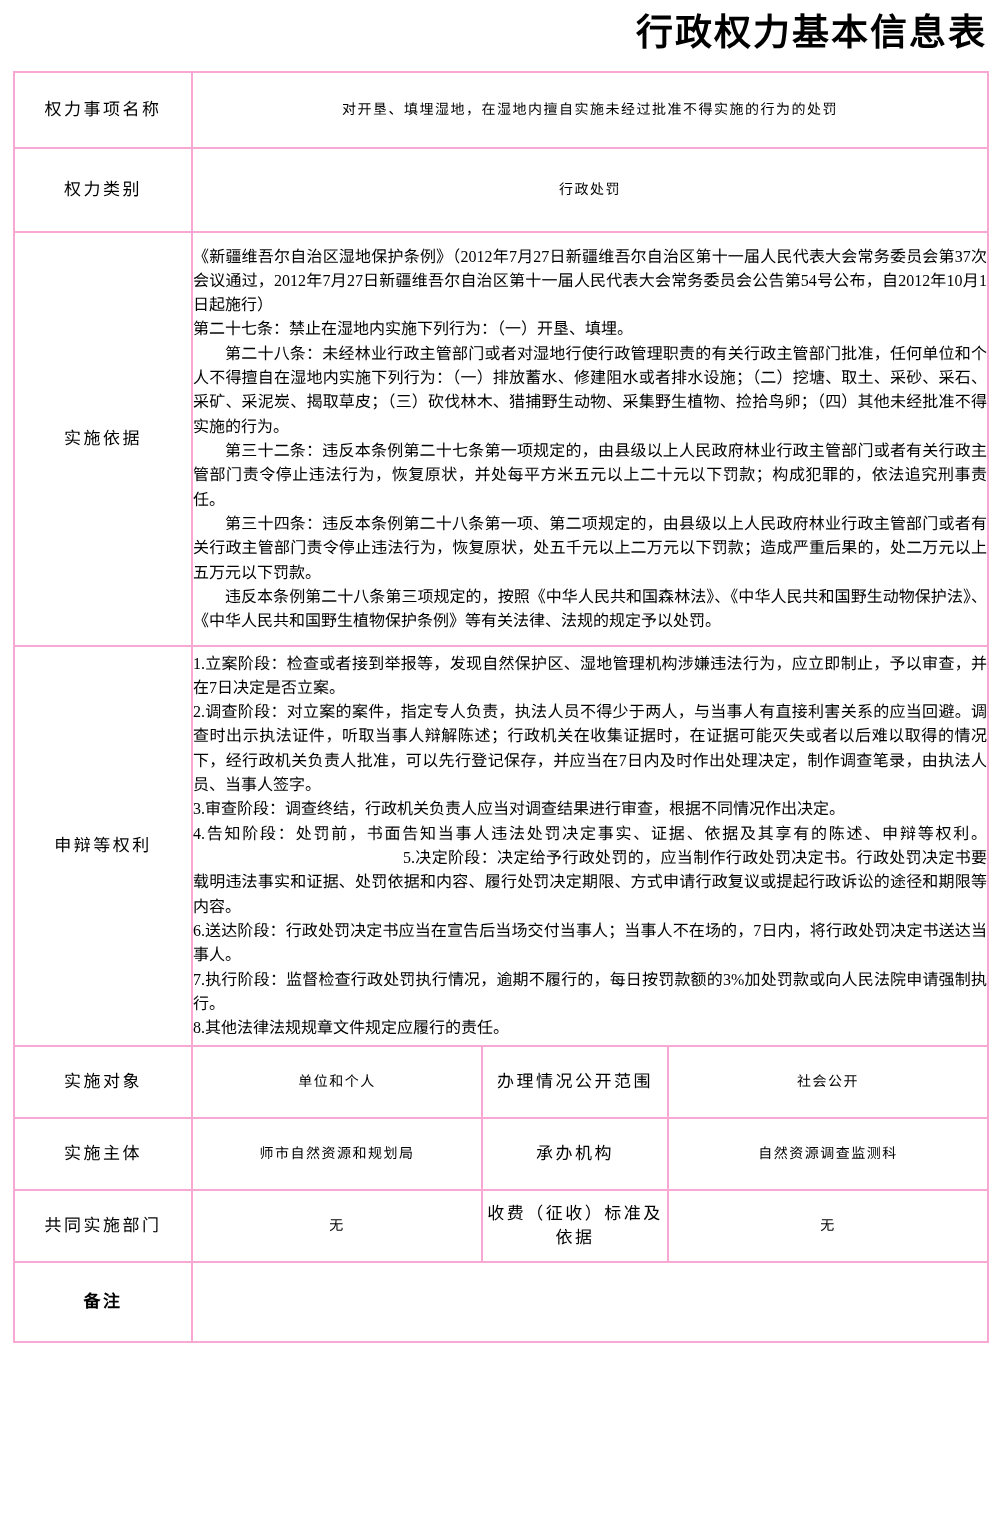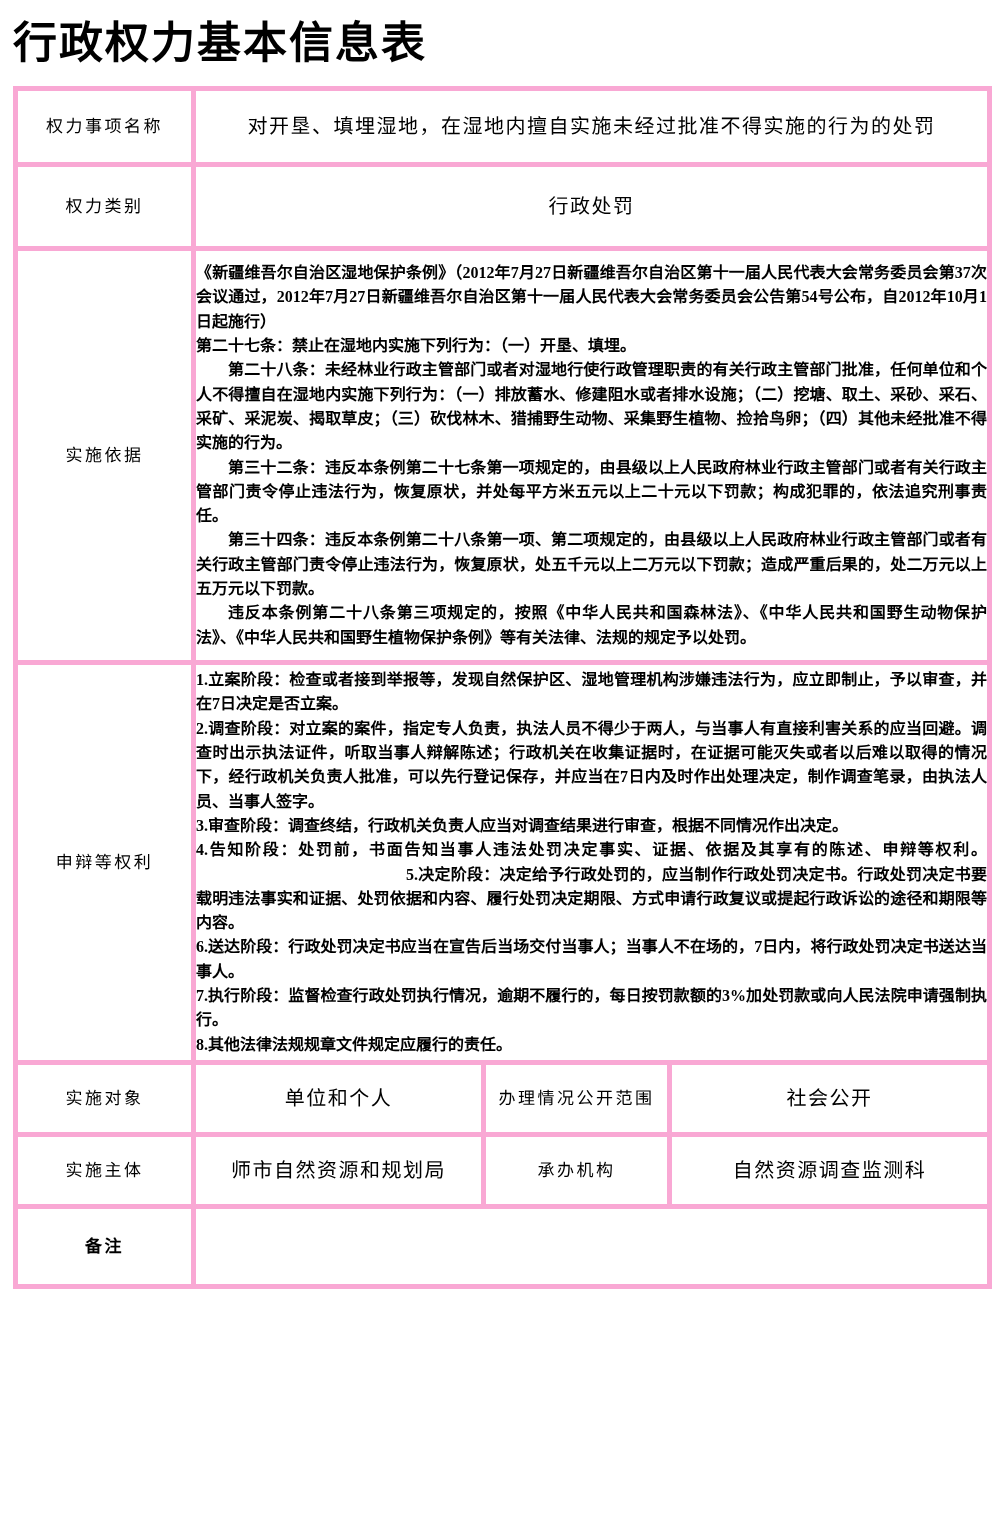--- a/index.html
+++ b/index.html
@@ -17,60 +17,59 @@
   }
   .page {
     position: relative;
     width: 1000px;
     height: 1516px;
     box-sizing: border-box;
     padding: 0 13px;
   }
   .doc-title {
     width: 100%;
-    text-align: left;
-    font-size: 44px;
+    text-align: right;
+    font-size: 37px;
     font-weight: bold;
     letter-spacing: 2px;
     line-height: 1;
-    padding: 22px 0 20px 0;
+    padding: 14px 0 20px 0;
     font-family: "Liberation Serif", "DejaVu Serif", serif;
   }
   table.form {
     width: 974px;
     border-collapse: collapse;
     table-layout: fixed;
   }
   table.form td {
-    border: 5px solid #f9a8d4;
+    border: 2px solid #f9a8d4;
     vertical-align: middle;
     padding: 0;
   }
   .lbl {
     text-align: center;
     font-size: 17px;
     letter-spacing: 2.5px;
     line-height: 1.4;
     padding: 10px 4px;
   }
   .val-center {
     text-align: center;
-    font-size: 20px;
+    font-size: 14px;
     letter-spacing: 1.5px;
     line-height: 1.45;
     padding: 10px 6px;
   }
   .val-block {
     text-align: justify;
     text-justify: inter-ideograph;
     font-size: 16px;
     line-height: 1.52;
     padding: 7px 8px 9px 8px;
     letter-spacing: 0px;
-    font-weight: bold;
   }
   .val-block p {
     margin: 0;
     text-align: justify;
     text-justify: inter-ideograph;
   }
   .indent {
     text-indent: 2em;
   }
   .gapline {
@@ -143,20 +142,26 @@
         <td class="val-center">社会公开</td>
       </tr>
 
       <tr class="r-small">
         <td class="lbl">实施主体</td>
         <td class="val-center">师市自然资源和规划局</td>
         <td class="lbl">承办机构</td>
         <td class="val-center">自然资源调查监测科</td>
       </tr>
 
+      <tr class="r-small">
+        <td class="lbl">共同实施部门</td>
+        <td class="val-center">无</td>
+        <td class="lbl">收费（征收）标准及依据</td>
+        <td class="val-center">无</td>
+      </tr>
 
 
 
       <tr class="r-note">
         <td class="lbl">备注</td>
         <td class="val-center empty-cell" colspan="3"></td>
       </tr>
 
     </tbody>
   </table>

